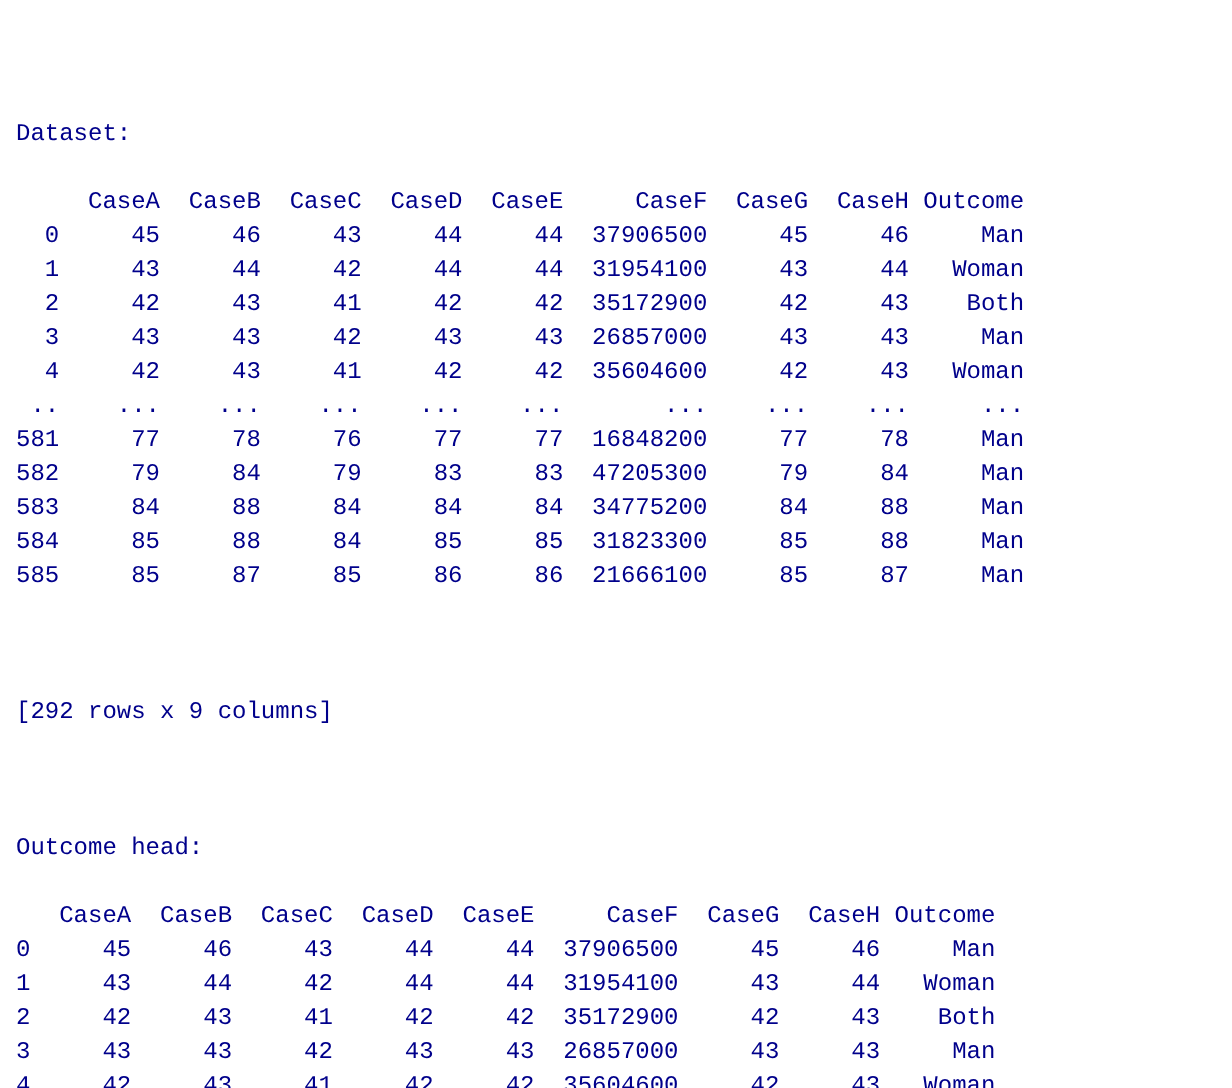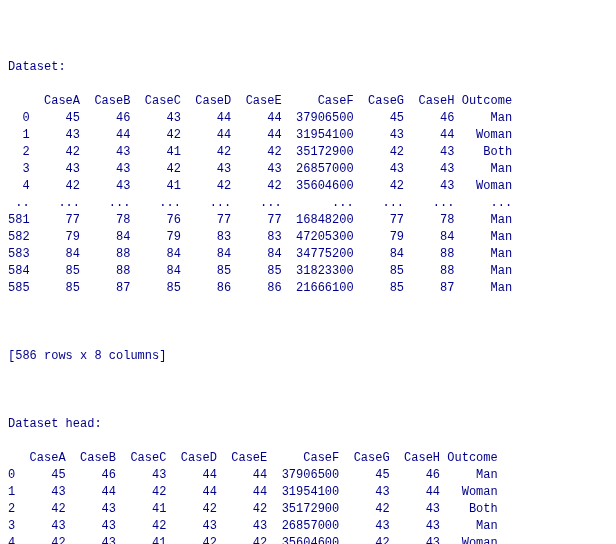--- a/index.html
+++ b/index.html
@@ -25,23 +25,23 @@
   2     42     43     41     42     42  35172900     42     43    Both
   3     43     43     42     43     43  26857000     43     43     Man
   4     42     43     41     42     42  35604600     42     43   Woman
  ..    ...    ...    ...    ...    ...       ...    ...    ...     ...
 581     77     78     76     77     77  16848200     77     78     Man
 582     79     84     79     83     83  47205300     79     84     Man
 583     84     88     84     84     84  34775200     84     88     Man
 584     85     88     84     85     85  31823300     85     88     Man
 585     85     87     85     86     86  21666100     85     87     Man</span>
 <span class="out"> </span>
-<span class="out">[586 rows x 8 columns]</span>
+<span class="out">[292 rows x 9 columns]</span>
 <span class="out"> </span>
-<span class="out">Dataset head:</span>
+<span class="out">Outcome head:</span>
 <span class="out" id="dataset-head-table">   CaseA  CaseB  CaseC  CaseD  CaseE     CaseF  CaseG  CaseH Outcome
 0     45     46     43     44     44  37906500     45     46     Man
 1     43     44     42     44     44  31954100     43     44   Woman
 2     42     43     41     42     42  35172900     42     43    Both
 3     43     43     42     43     43  26857000     43     43     Man
 4     42     43     41     42     42  35604600     42     43   Woman</span>
 
 
 
 

